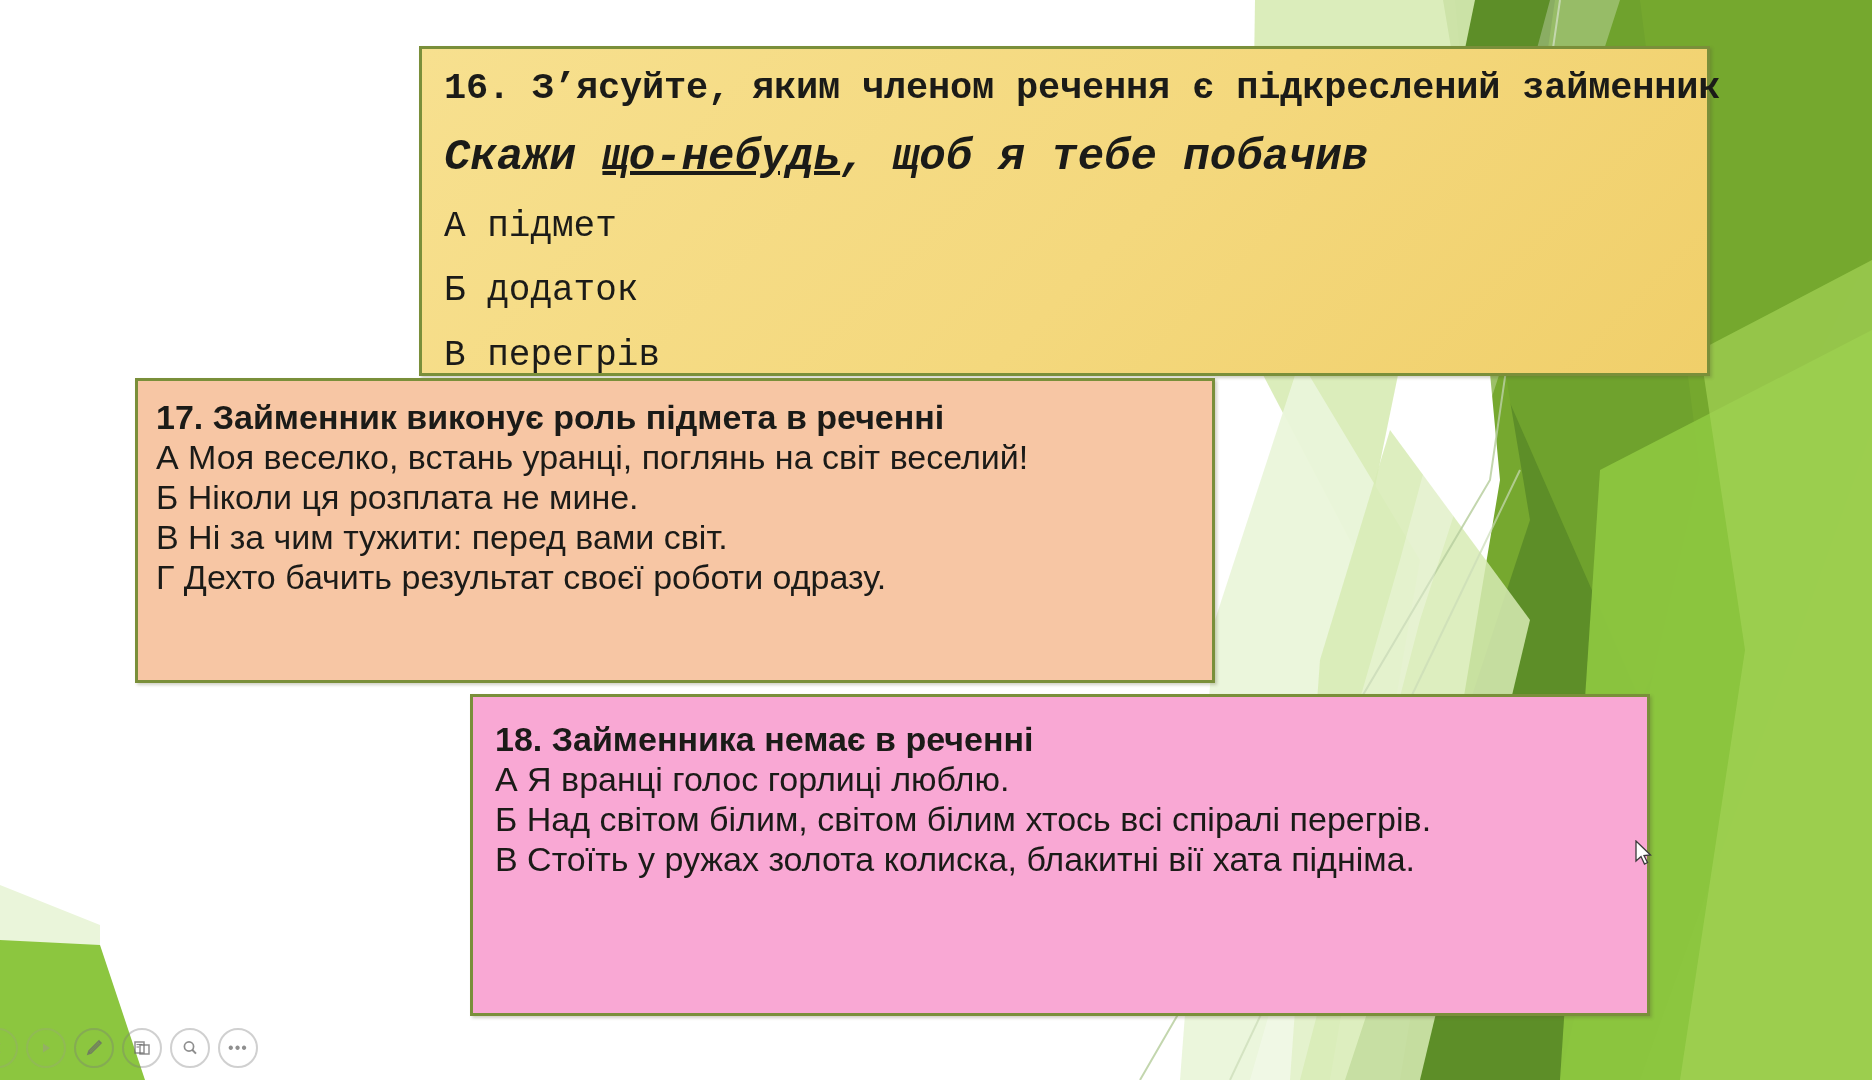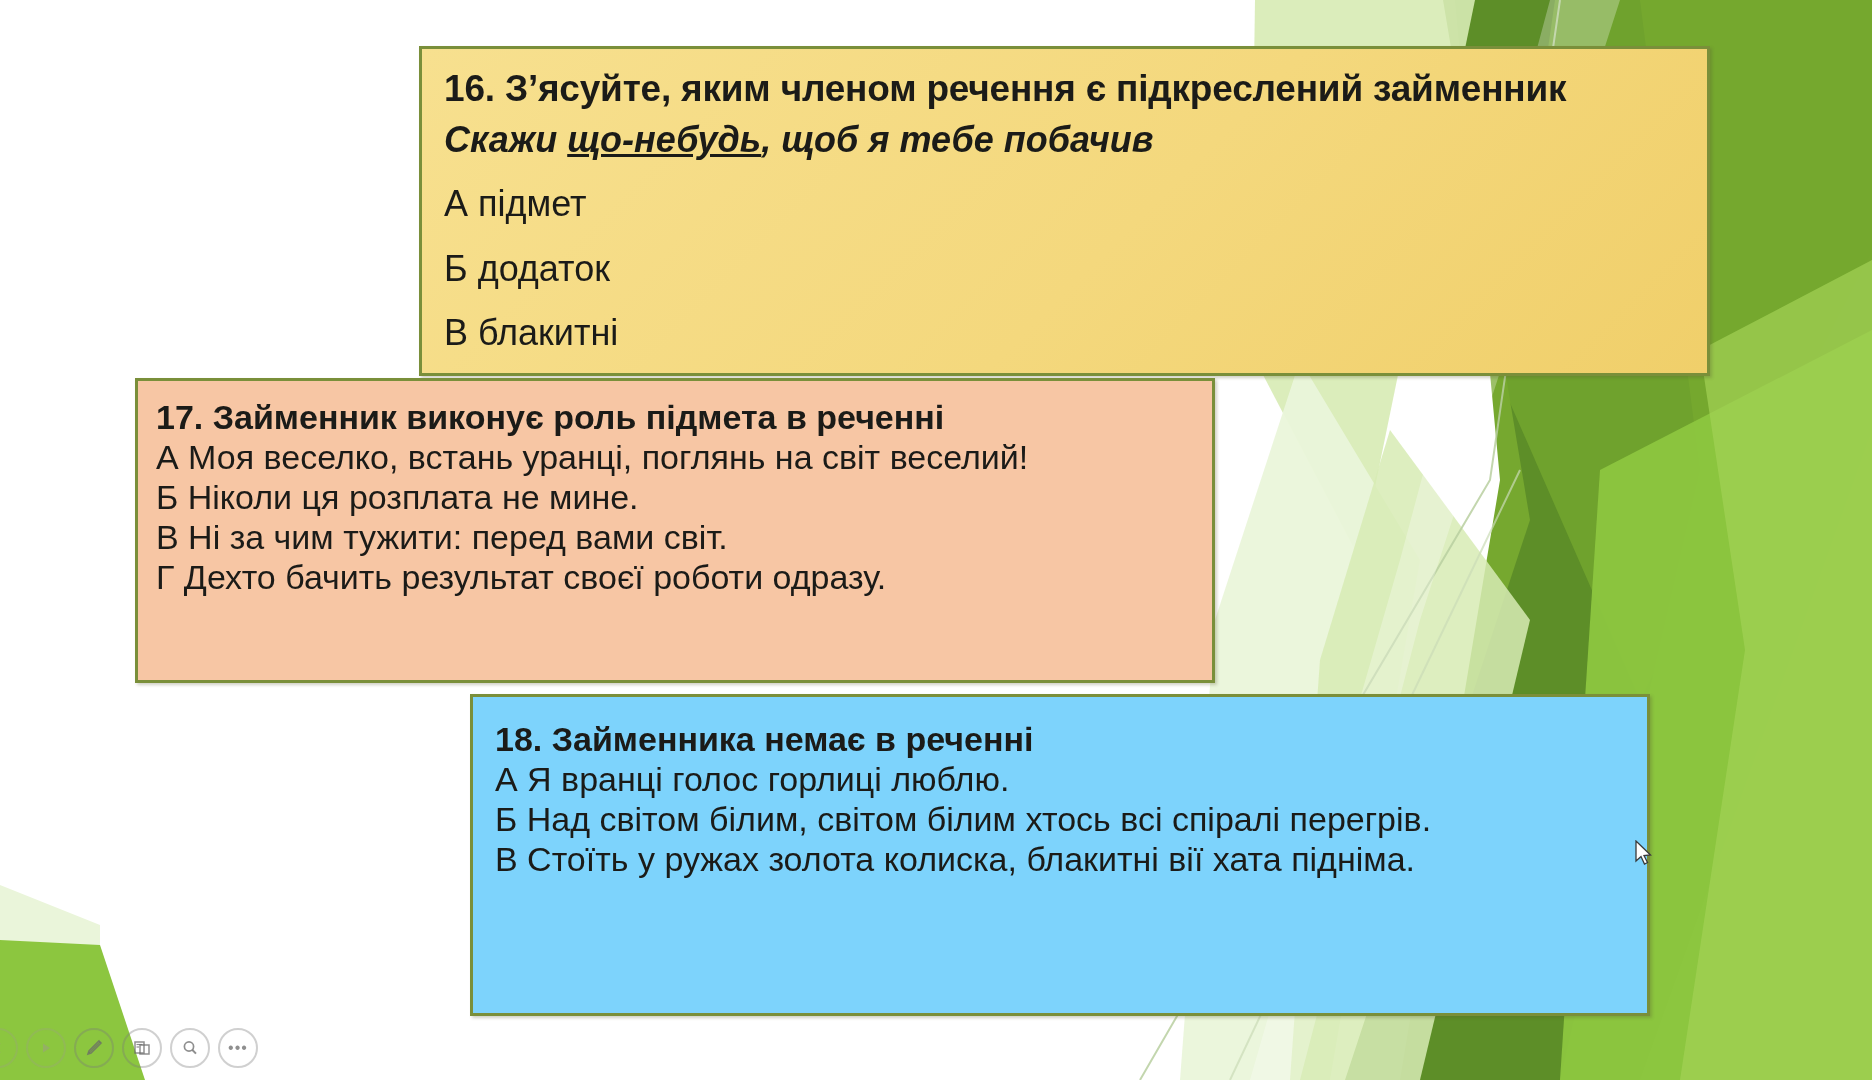--- a/index.html
+++ b/index.html
@@ -33,38 +33,39 @@
   }
   .qbox .line { white-space: nowrap; }
   .qbox .italic { font-style: italic; font-weight: bold; }
   .qbox .italic u { text-decoration: underline; text-underline-offset: 2px; }
 
   
   #box16 {
     left: 419px; top: 46px; width: 1291px; height: 330px;
     background: linear-gradient(135deg, #f7e08f 0%, #f4d87d 55%, #f0cf6a 100%);
     padding: 18px 0 0 22px;
+    font-family: Liberation Mono, monospace;
   }
   #box16 .title { font-size: 37px; letter-spacing: -0.2px; }
-  #box16 .italic { font-size: 36px; margin-top: 8px; }
+  #box16 .italic { font-size: 44px; margin-top: 21px; }
   #box16 .line { font-size: 36px; margin-top: 22px; }
 
   
   #box17 {
     left: 135px; top: 378px; width: 1080px; height: 305px;
     background: #f7c6a4;
     padding: 16px 0 17px 18px;
   }
   #box17 .title { font-size: 34px; }
   #box17 .line { font-size: 34px; }
 
   
   #box18 {
     left: 470px; top: 694px; width: 1180px; height: 322px;
-    background: #7dd3fc;
+    background: #f9a8d4;
     padding: 22px 0 0 22px;
   }
   #box18 .title { font-size: 34px; }
   #box18 .line { font-size: 34px; }
 
   
   #toolbar {
     position: absolute;
     left: 0; bottom: 8px;
     height: 48px;
@@ -111,21 +112,21 @@
     <polyline points="1140,1080 1360,700 1490,480 1560,0" fill="none" stroke="#b9cfa0" stroke-width="2" opacity="0.85"></polyline>
     <polyline points="1230,1080 1400,720 1520,470" fill="none" stroke="#cbdcb6" stroke-width="2" opacity="0.7"></polyline>
     <polygon points="1550,0 1620,0 1420,620 1300,1080 1250,1080 1400,560" fill="#ffffff" opacity="0.28"></polygon>
   </svg>
 
   <div class="qbox" id="box16">
     <div class="title">16. З’ясуйте, яким членом речення є підкреслений займенник</div>
     <div class="italic"><span>Скажи </span><u>що-небудь</u><span>, щоб я тебе побачив</span></div>
     <div class="line">А підмет</div>
     <div class="line">Б додаток</div>
-    <div class="line">В блакитні</div>
+    <div class="line">В перегрів</div>
     <div class="line">Г обставина</div>
   </div>
 
   <div class="qbox" id="box17">
     <div class="title">17. Займенник виконує роль підмета в реченні</div>
     <div class="line">А Моя веселко, встань уранці, поглянь на світ веселий!</div>
     <div class="line">Б Ніколи ця розплата не мине.</div>
     <div class="line">В Ні за чим тужити: перед вами світ.</div>
     <div class="line">Г Дехто бачить результат своєї роботи одразу.</div>
   </div>

